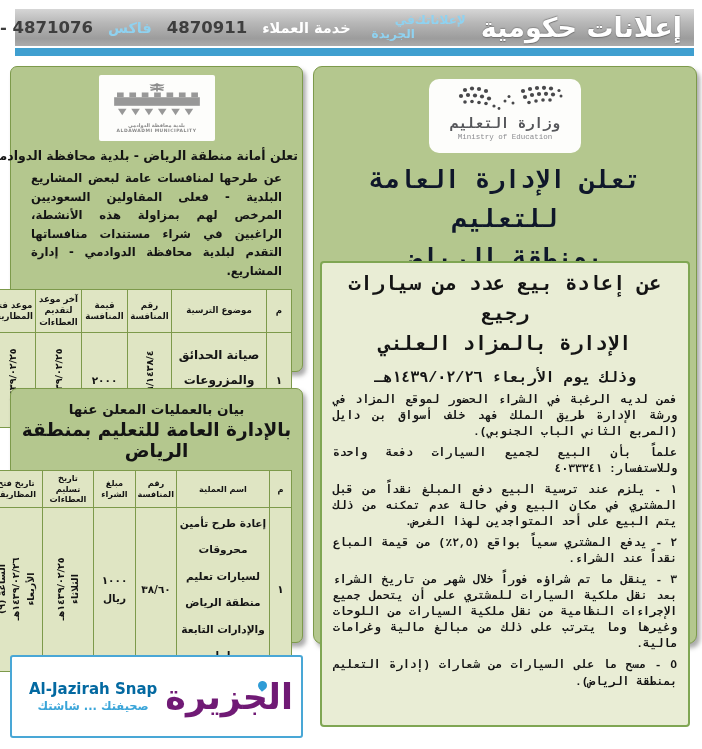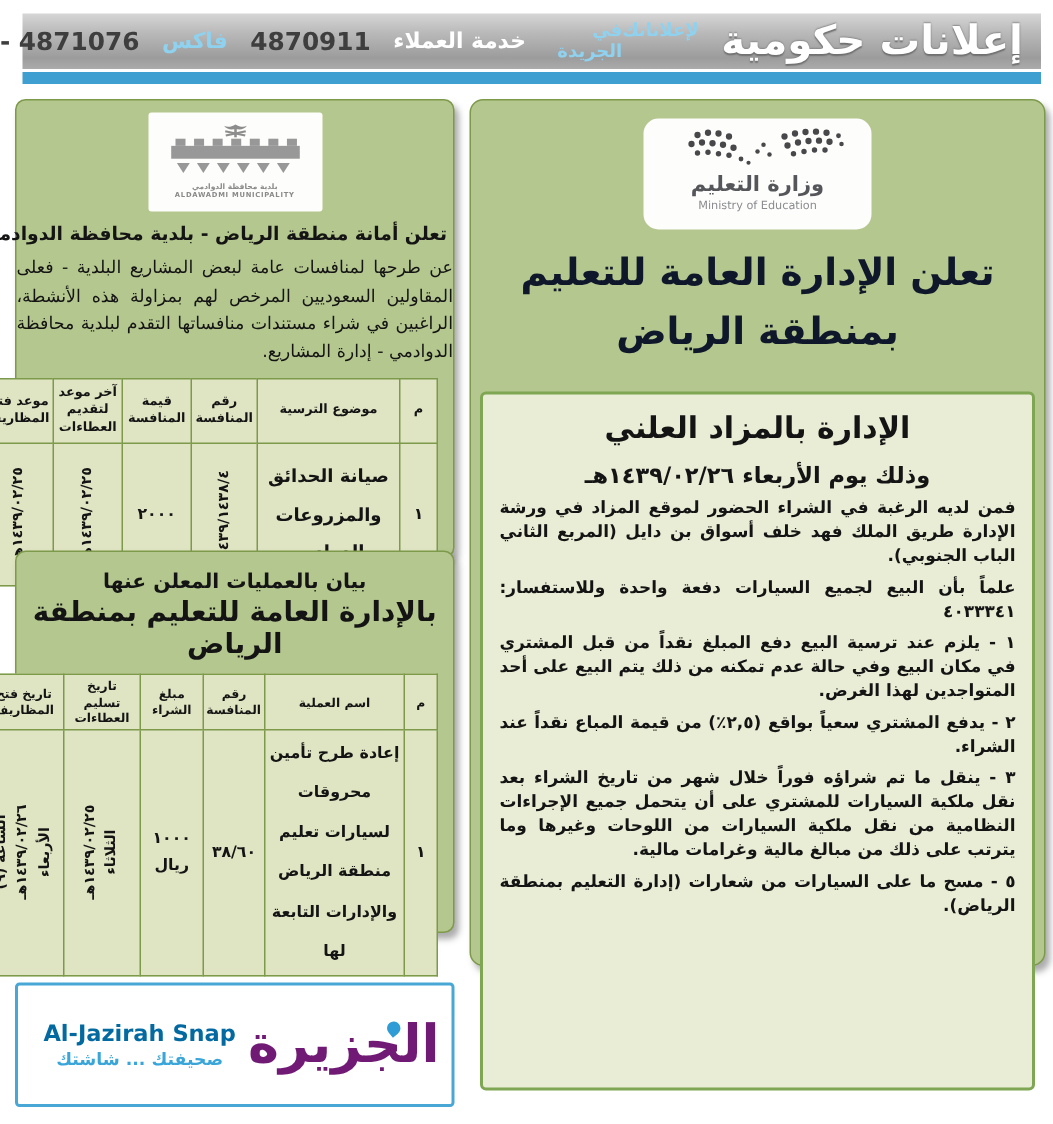--- a/index.html
+++ b/index.html
@@ -29,34 +29,34 @@
     position:absolute;background:#b4c78e;border:1px solid #7d9a4b;border-radius:7px;
     box-shadow:3px 4px 4px rgba(90,90,90,.5);box-sizing:border-box;
   }
   
   #box1{left:10px;top:66px;width:293px;height:306px;}
   .muni-card{margin:8px auto 0;width:116px;height:62px;background:#fdfdfb;border-radius:2px;
     display:flex;flex-direction:column;align-items:center;justify-content:center;padding:2px 0;}
   .muni-cap{font-size:5px;color:#8a8a8a;line-height:1.2;text-align:center;font-weight:bold;}
   .muni-cap .en{display:block;font-size:4.5px;letter-spacing:.5px;}
   .b1-title{margin:7px 4px 0;font-size:12.5px;font-weight:bold;text-align:center;white-space:nowrap;}
-  .b1-body{margin:6px 0 0;font-size:11.6px;font-weight:normal;text-align:justify;line-height:1.6;}
+  .b1-body{margin:6px 20px 0;font-size:11.6px;font-weight:bold;text-align:justify;line-height:1.6;}
   .gtable{border-collapse:collapse;margin:9px 10px 0;width:272px;table-layout:fixed;background:#dfe5c3;}
   .gtable th,.gtable td{border:1px solid #7d9a4b;font-weight:bold;text-align:center;vertical-align:middle;padding:2px;}
   .t1 th{font-size:8.6px;line-height:1.35;height:38px;}
   .t1 td{font-size:10.5px;height:90px;}
   .t1 .c0{width:20px}.t1 .c1{width:90px}.t1 .c2{width:39px}.t1 .c3{width:41px}.t1 .c4{width:41px}.t1 .c5{width:41px}
   .t1 td.subject{line-height:2.1;font-size:12px;}
   .vcell{position:relative;}
   .rot{position:absolute;top:50%;left:50%;transform:translate(-50%,-50%) rotate(-90deg);
     white-space:nowrap;font-size:9.5px;line-height:1.5;text-align:center;}
   .rot span{display:block;white-space:nowrap;}
 
   
-  #box2{left:10px;top:367px;width:293px;height:255px;}
+  #box2{left:10px;top:388px;width:293px;height:255px;}
   .b2-title1{margin:12px 0 0;font-size:13.5px;font-weight:bold;text-align:center;}
   .b2-title2{margin:2px 0 0;font-size:18.5px;font-weight:bold;text-align:center;}
   .t2 th{font-size:8.2px;line-height:1.3;height:30px;}
   .t2 td{font-size:10.5px;height:140px;}
   .t2 .c0{width:17px}.t2 .c1{width:88px}.t2 .c2{width:36px}.t2 .c3{width:37px}.t2 .c4{width:46px}.t2 .c5{width:48px}
   .t2 td.subject{line-height:2.5;font-size:10.6px;}
   .t2 .money span{display:block;line-height:1.8;}
 
   
   #adbox{position:absolute;left:10px;top:655px;width:293px;height:83px;background:#ffffff;
@@ -64,21 +64,21 @@
     display:flex;align-items:center;gap:8px;padding:4px 8px;}
   .brand-wrap{position:relative;flex:0 0 auto;}
   .brand-text{font-size:35px;font-weight:bold;color:#701a75;letter-spacing:-1px;}
   .brand-dot{position:absolute;top:4px;right:26px;width:9px;height:9px;background:#2f9cd6;border-radius:50% 50% 50% 0;transform:rotate(-40deg);}
   .snap-text{flex:0 0 auto;text-align:center;line-height:1.25;}
   .snap-title{font-size:15px;font-weight:bold;color:#0369a1;}
   .snap-sub{font-size:11.5px;font-weight:bold;color:#3aa5d9;}
   .np{flex:0 0 auto;}
 
   
-  #rightbox{left:313px;top:66px;width:384px;height:578px;border-radius:9px;}
+  #rightbox{left:313px;top:66px;width:384px;height:578px;border-radius:9px;font-family:Liberation Mono, monospace;}
   .moe-card{margin:12px auto 0;width:152px;height:74px;background:#fdfdfb;border-radius:10px;
     display:flex;flex-direction:column;align-items:center;justify-content:flex-start;padding-top:5px;box-sizing:border-box;}
   .moe-ar{font-size:14px;font-weight:bold;color:#55565a;margin-top:1px;}
   .moe-en{font-size:7.5px;color:#8b8c90;margin-top:1px;}
   .r-title{margin:10px 0 0;text-align:center;font-weight:bold;font-size:25px;line-height:1.55;color:#0f172a;}
   .r-title span{display:block;}
   .inner{position:absolute;left:6px;right:6px;top:194px;height:466px;
     background:#e9edd5;border:2px solid #7fa653;border-radius:4px;
     padding:7px 11px;box-sizing:border-box;overflow:hidden;}
   .headline{font-size:20px;font-weight:bold;text-align:center;line-height:1.5;}
@@ -292,20 +292,21 @@
     </svg>
     <div class="moe-ar">وزارة التعليم</div>
     <div class="moe-en">Ministry of Education</div>
   </div>
   <h1 class="r-title">
     <span>تعلن الإدارة العامة للتعليم</span>
     <span>بمنطقة الرياض</span>
   </h1>
   <div class="inner">
     <div class="headline">
+      <span>عن إعادة بيع عدد من سيارات رجيع</span>
       <span>الإدارة بالمزاد العلني</span>
     </div>
     <div class="date-line">وذلك يوم الأربعاء ١٤٣٩/٠٢/٢٦هـ</div>
     <p class="jt">فمن لديه الرغبة في الشراء الحضور لموقع المزاد في ورشة الإدارة طريق الملك فهد خلف أسواق بن دايل (المربع الثاني الباب الجنوبي).</p>
     <p class="jt">علماً بأن البيع لجميع السيارات دفعة واحدة وللاستفسار: ٤٠٣٣٣٤١</p>
     <p class="jt">١ - يلزم عند ترسية البيع دفع المبلغ نقداً من قبل المشتري في مكان البيع وفي حالة عدم تمكنه من ذلك يتم البيع على أحد المتواجدين لهذا الغرض.</p>
     <p class="jt">٢ - يدفع المشتري سعياً بواقع (٢,٥٪) من قيمة المباع نقداً عند الشراء.</p>
     <p class="jt">٣ - ينقل ما تم شراؤه فوراً خلال شهر من تاريخ الشراء بعد نقل ملكية السيارات للمشتري على أن يتحمل جميع الإجراءات النظامية من نقل ملكية السيارات من اللوحات وغيرها وما يترتب على ذلك من مبالغ مالية وغرامات مالية.</p>
     <p class="jt">٥ - مسح ما على السيارات من شعارات (إدارة التعليم بمنطقة الرياض).</p>
 

